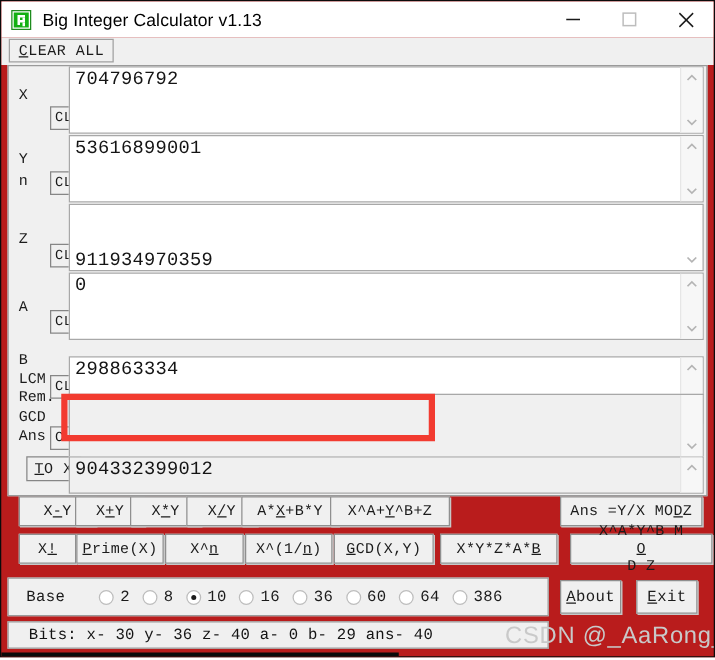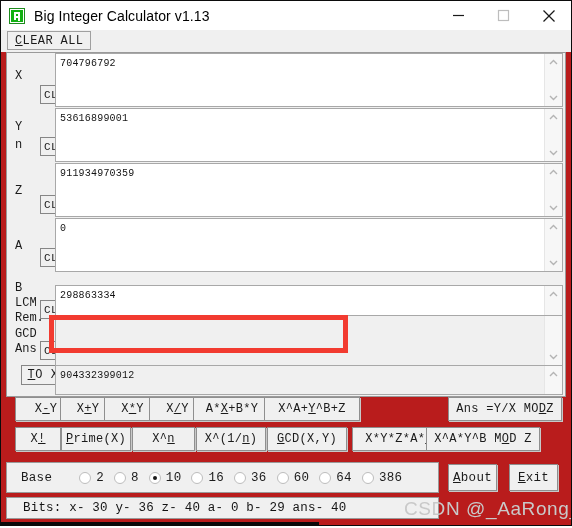--- a/index.html
+++ b/index.html
@@ -161,21 +161,21 @@
     background: #ffffff;
     border: 1px solid #a8a8a8;
     box-sizing: border-box;
     display: flex;
   }
   .field.readonly { background: #f0f0f0; }
   .field-val {
     flex: 1;
     padding: 2px 0 0 4px;
     font-family: "Liberation Mono", monospace;
-    font-size: 10px;
+    font-size: 15px;
     color: #141414;
     letter-spacing: 0.2px;
     line-height: 15px;
     overflow: hidden;
     white-space: nowrap;
   }
   .vscroll {
     width: 17px;
     background: #f7f7f7;
     border-left: 1px solid #e6e6e6;
@@ -413,21 +413,21 @@
                 <polyline points="1,1 4.5,4.5 8,1" fill="none" stroke="#b4b4b4" stroke-width="1.4"></polyline>
               </svg>
             </div>
         </div>
       </div>
     </div>
 
     <div class="row" style="top:110px;">
       <div class="row-lbl" style="top:22px;">Z</div>
       <div class="clbtn" style="top:32px;">CL</div>
-      <div class="field" style="top:0;">
+      <div class="field" style="top:0;align-items:flex-end;">
         <div class="field-val">911934970359</div>
         <div class="vscroll">
           <div class="arr up">
               <svg width="9" height="6" viewBox="0 0 9 6">
                 <polyline points="1,5 4.5,1.5 8,5" fill="none" stroke="#b4b4b4" stroke-width="1.4"></polyline>
               </svg>
             </div>
           <div class="arr dn">
               <svg width="9" height="6" viewBox="0 0 9 6">
                 <polyline points="1,1 4.5,4.5 8,1" fill="none" stroke="#b4b4b4" stroke-width="1.4"></polyline>
@@ -572,21 +572,21 @@
     <div class="opbtn" style="left:261px;top:30px; width:80px;">
         <span></span>
         <span class="mn">G</span>
         <span>CD(X,Y)</span>
       </div>
     <div class="opbtn" style="left:346px;top:30px; width:94px;">
         <span>X*Y*Z*A*</span>
         <span class="mn">B</span>
         <span></span>
       </div>
-    <div class="opbtn" style="left:420px;top:30px; width:114px;">
+    <div class="opbtn" style="left:450px;top:30px; width:114px;flex-direction:column;">
         <span>X^A*Y^B M</span>
         <span class="mn">O</span>
         <span>D Z</span>
       </div>
   </div>
 
   <div class="basebar">
     <div class="base-label">Base</div>
     <div class="radios">
       <div class="radio">

